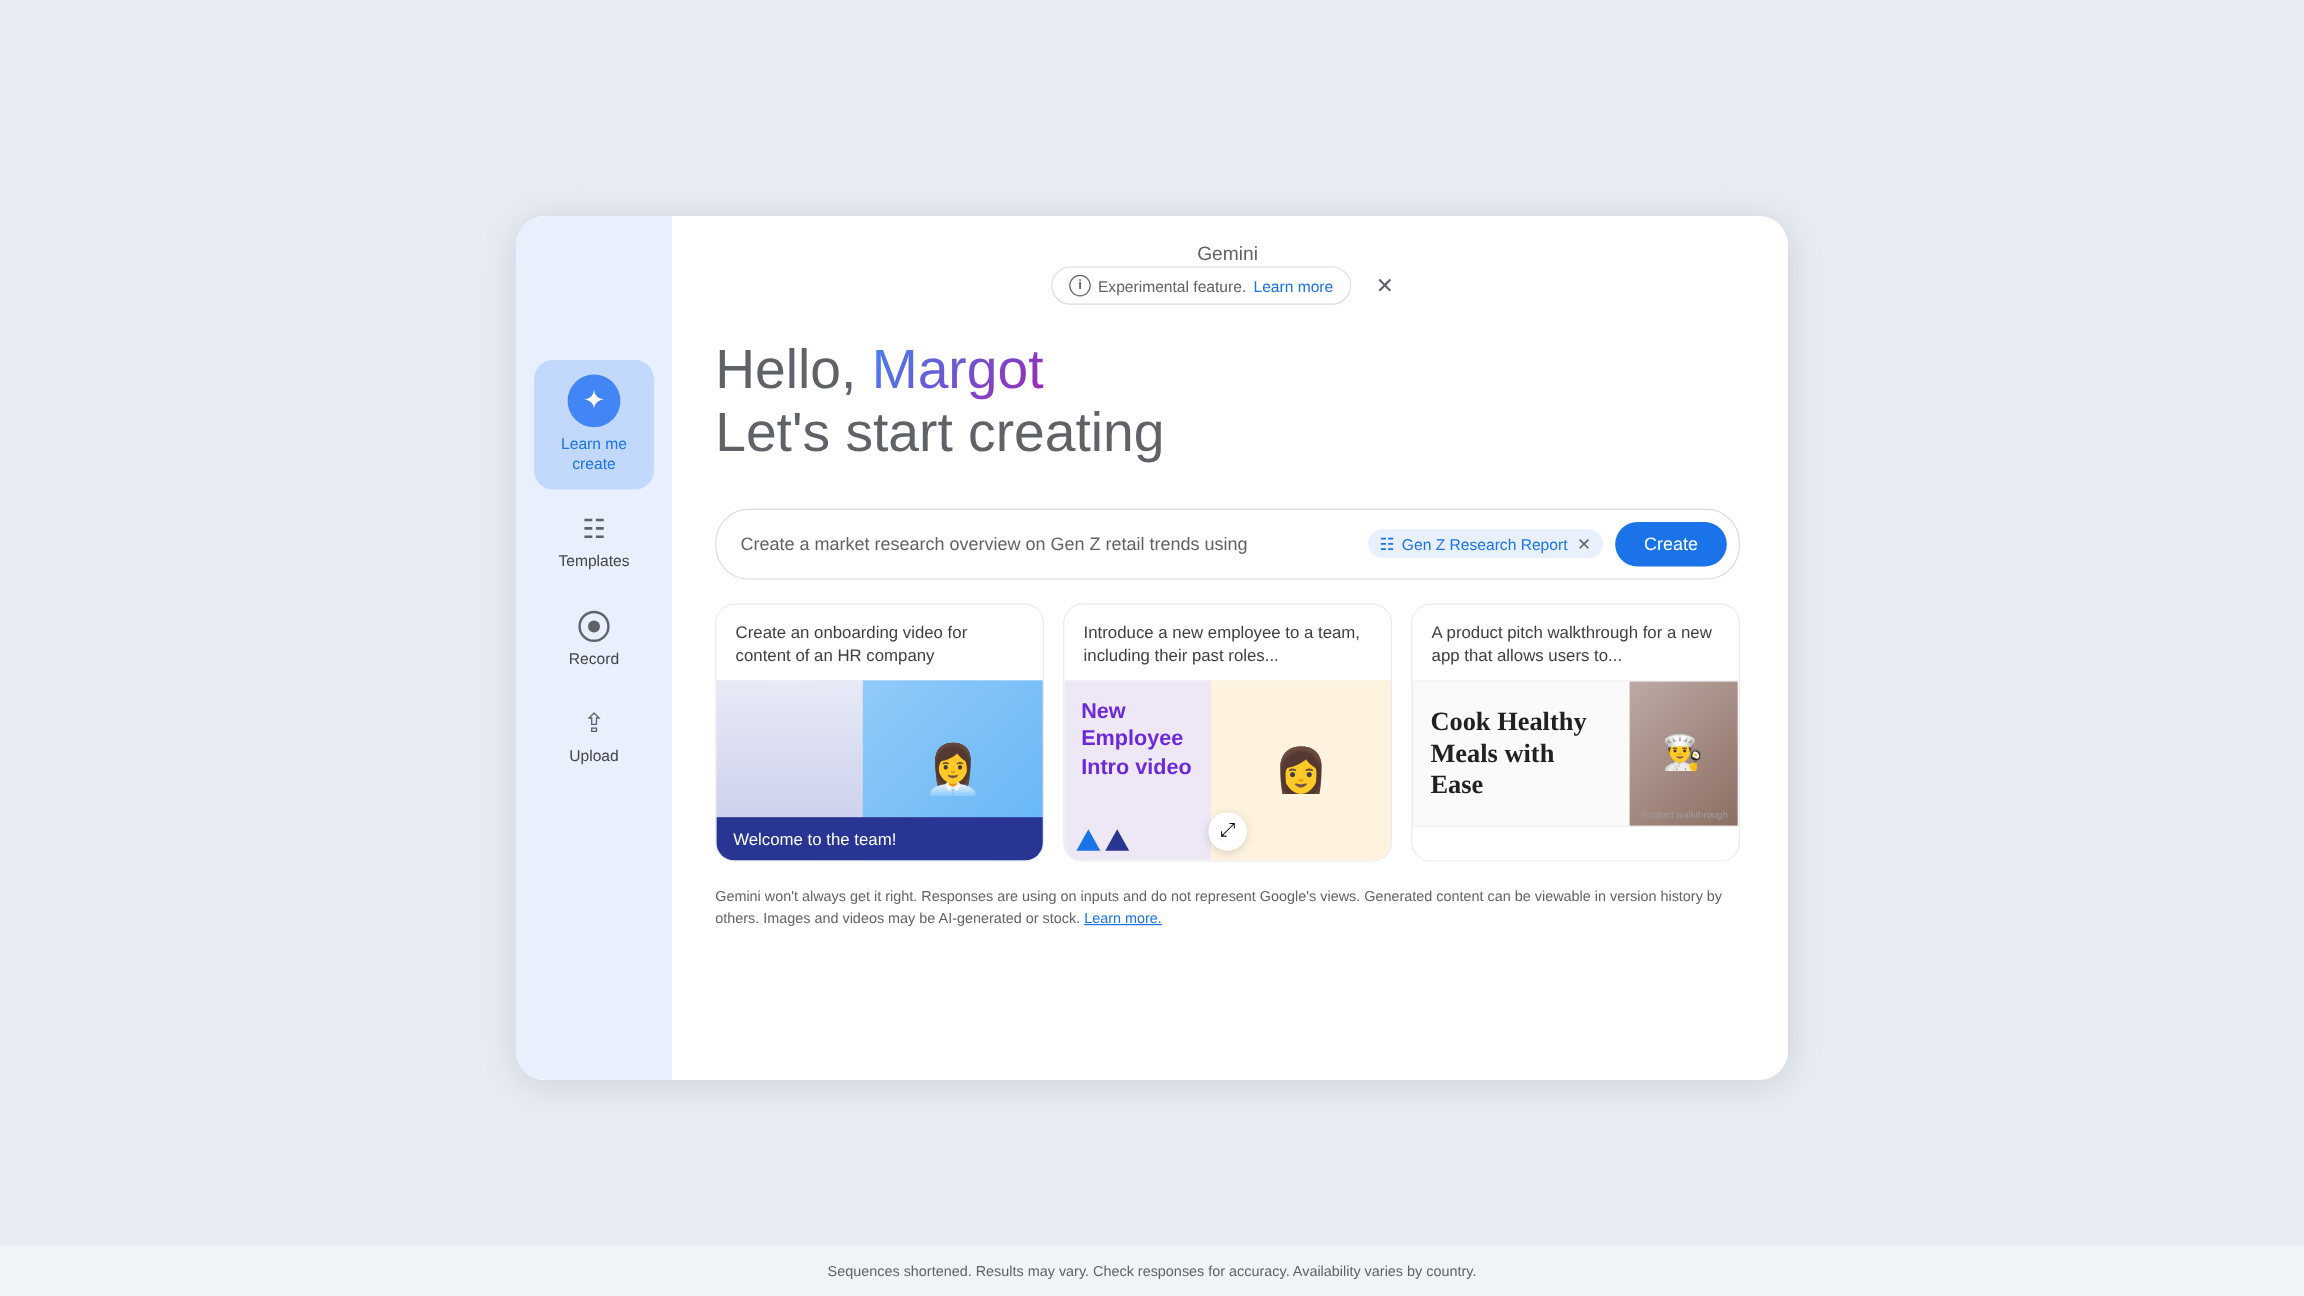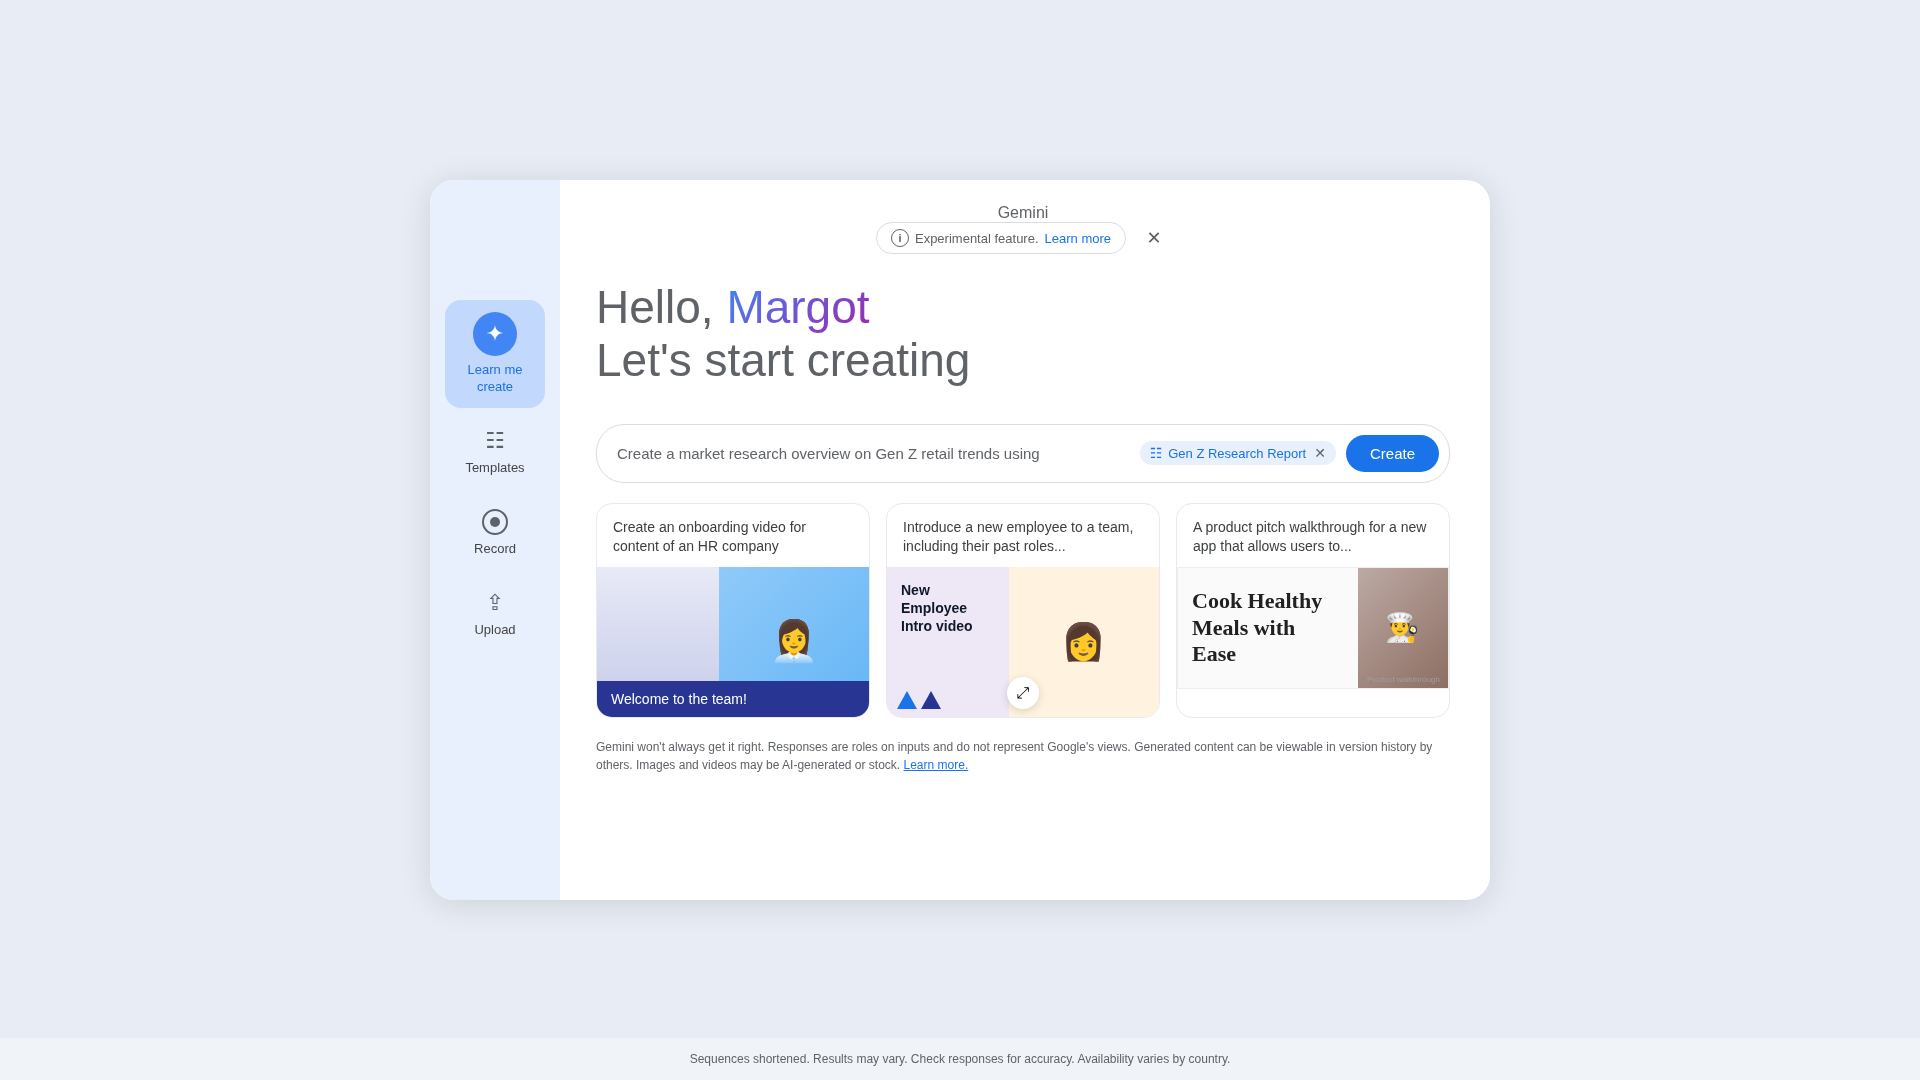--- a/index.html
+++ b/index.html
@@ -314,23 +314,23 @@
       background: #ede7f6;
       display: flex;
       flex-direction: column;
       align-items: flex-start;
       justify-content: flex-start;
       padding: 14px;
       position: relative;
     }
 
     .card-thumb-2 .title-overlay {
-      font-size: 14px;
+      font-size: 18px;
       font-weight: 600;
-      color: #0f172a;
+      color: #6d28d9;
       line-height: 1.3;
     }
 
     .card-thumb-2 .triangles {
       position: absolute;
       bottom: 8px;
       left: 10px;
       display: flex;
       gap: 4px;
     }
@@ -605,21 +605,21 @@
               <span class="cook-title">Cook Healthy Meals with Ease</span>
             </div>
             <div class="right-image">👨‍🍳</div>
             <span class="product-label">Product walkthrough</span>
           </div>
         </div>
 
       </div>
 
       <div class="disclaimer">
-        <span>Gemini won't always get it right. Responses are roles on inputs and do not represent Google's views. Generated content can be viewable in version history by others. Images and videos may be AI-generated or stock.</span>
+        <span>Gemini won't always get it right. Responses are using on inputs and do not represent Google's views. Generated content can be viewable in version history by others. Images and videos may be AI-generated or stock.</span>
         <a href="#">Learn more.</a>
       </div>
 
     </div>
   </div>
 </div>
 
 <div class="bottom-bar">
   <span>Sequences shortened. Results may vary. Check responses for accuracy. Availability varies by country.</span>
 </div>

